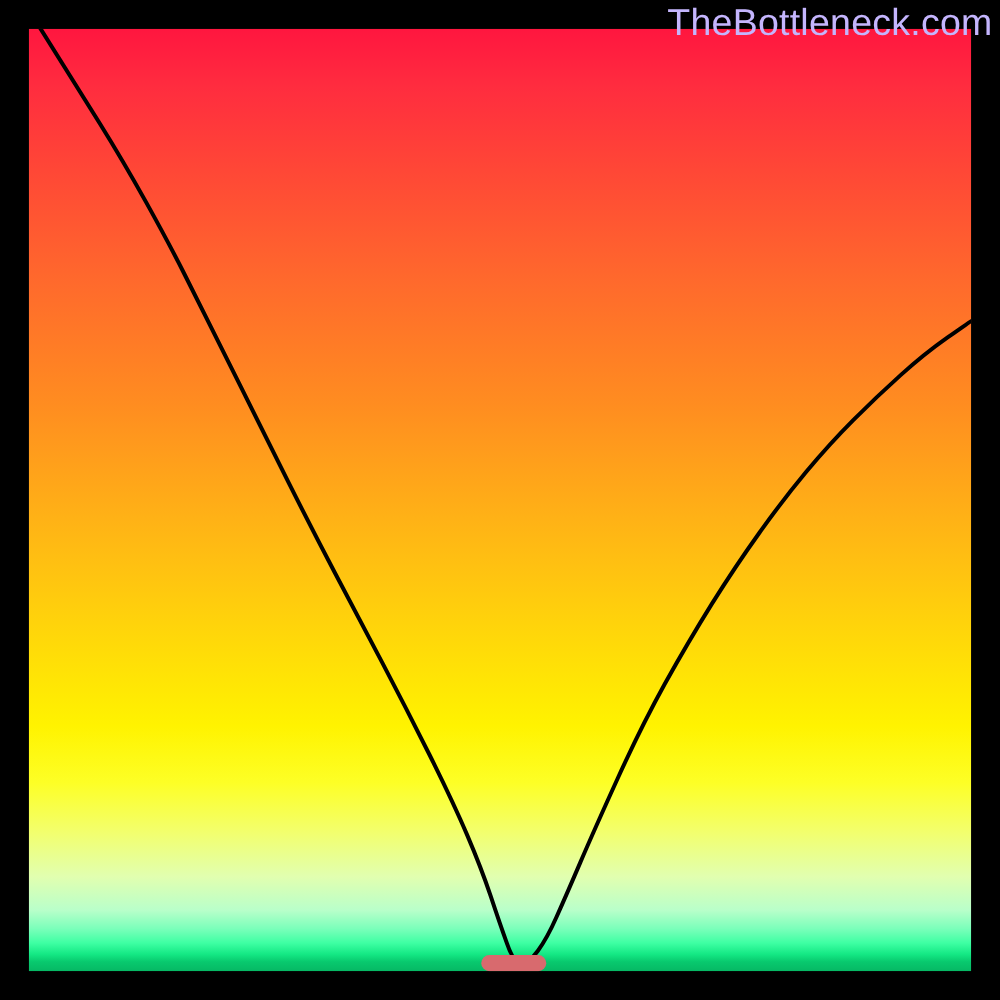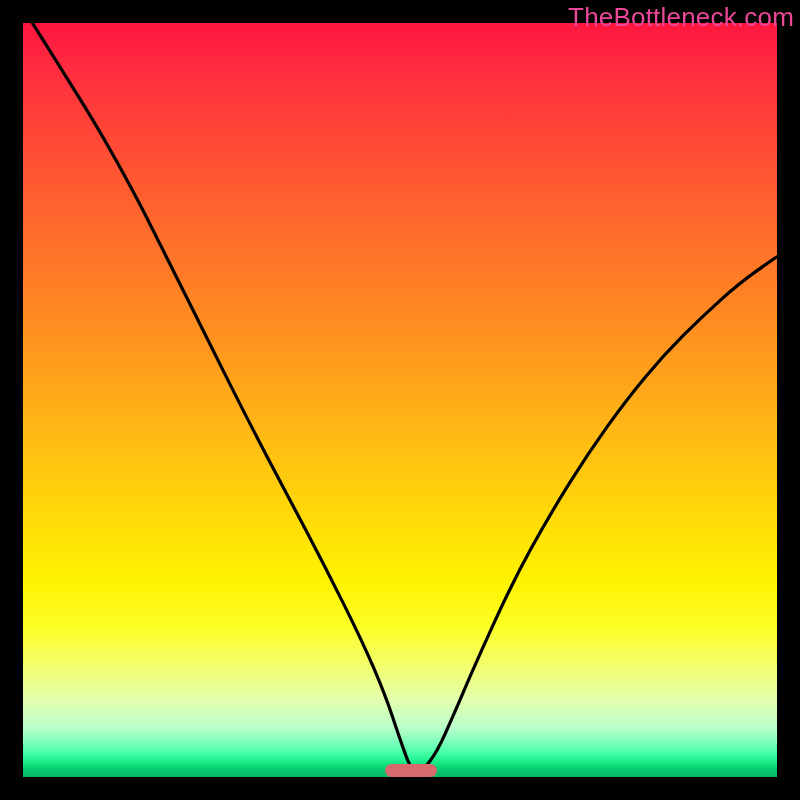--- a/index.html
+++ b/index.html
@@ -14,22 +14,22 @@
   .frame {
     position: relative;
     width: 800px;
     height: 800px;
     background: #000;
   }
   .watermark {
     position: absolute;
     top: 2px;
     right: 6px;
-    color: #ec4899;
-    font-size: 26px;
+    color: #c4b5fd;
+    font-size: 30px;
     font-weight: 500;
     letter-spacing: 0.2px;
     z-index: 20;
     user-select: none;
   }
   .plot-area {
     position: absolute;
     left: 23px;
     top: 23px;
     width: 754px;

